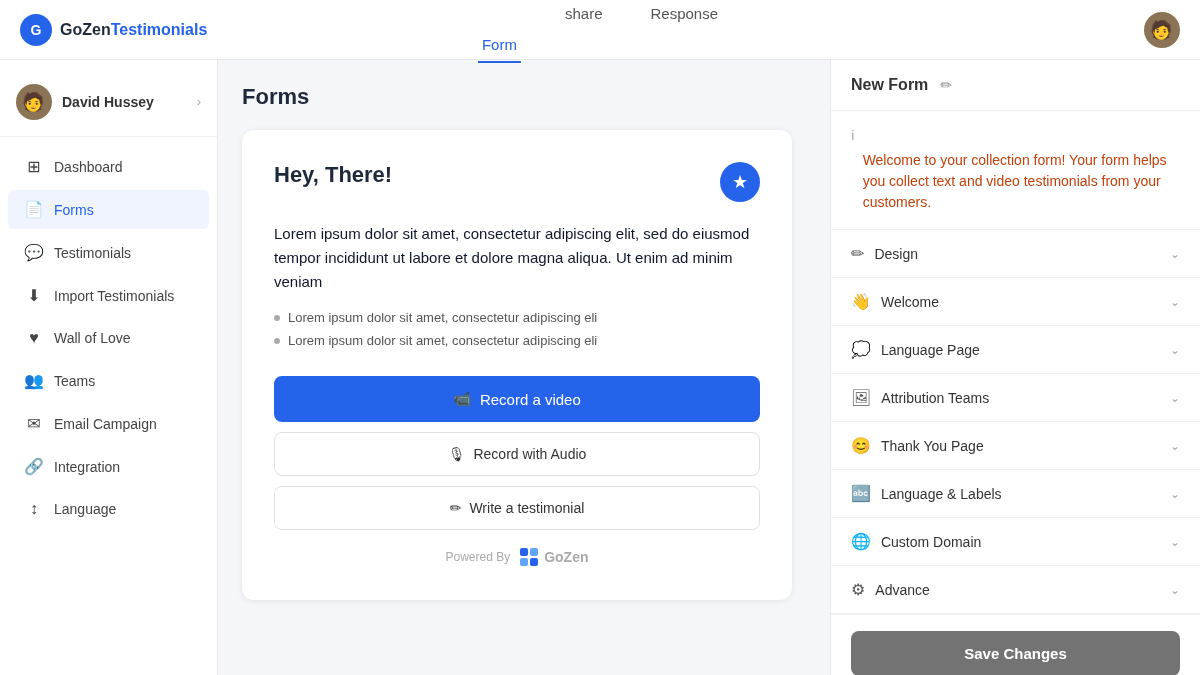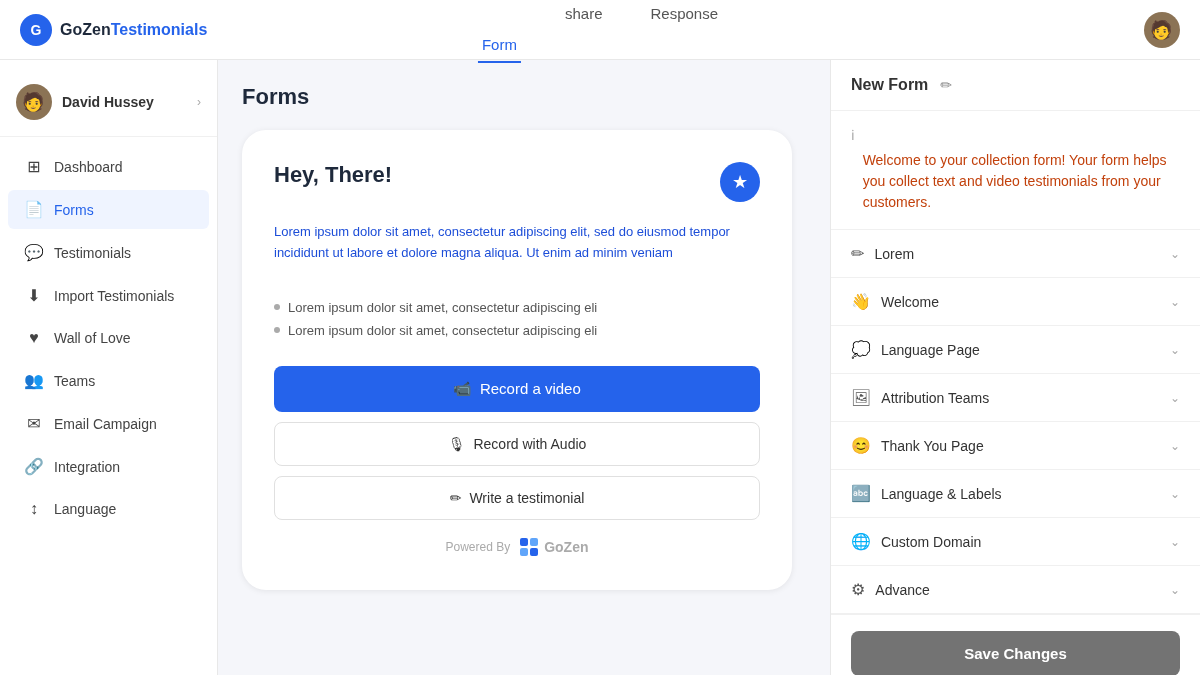--- a/index.html
+++ b/index.html
@@ -141,21 +141,21 @@
     .page-title {
       font-size: 22px;
       font-weight: 700;
       color: #1e293b;
       margin-bottom: 20px;
     }
 
     
     .form-card {
       background: #fff;
-      border-radius: 24px;
+      border-radius: 12px;
       padding: 32px;
       max-width: 550px;
       box-shadow: 0 1px 6px rgba(0,0,0,0.08);
     }
     .form-card-header {
       display: flex;
       align-items: flex-start;
       justify-content: space-between;
       margin-bottom: 20px;
     }
@@ -165,24 +165,24 @@
       height: 40px;
       border-radius: 50%;
       background: #2563eb;
       display: flex;
       align-items: center;
       justify-content: center;
       color: #fff;
       font-size: 18px;
     }
     .form-desc {
-      font-size: 13px;
-      color: #1d4ed8;
+      font-size: 15px;
+      color: #0f172a;
       line-height: 1.6;
-      margin-bottom: 32px;
+      margin-bottom: 12px;
     }
     .mention-title {
       font-size: 14px;
       font-weight: 700;
       color: #1e293b;
       margin-bottom: 12px;
     }
     .mention-list {
       list-style: none;
       margin-bottom: 24px;
@@ -434,21 +434,21 @@
     </div>
     <div class="form-info-row">
       <span class="info-icon">ℹ</span>
       <span class="form-info-text">Welcome to your collection form! Your form helps you collect text and video testimonials from your customers.</span>
     </div>
 
     <div class="accordion-item">
       <div class="accordion-header">
         <div class="accordion-left">
           <span class="acc-icon">✏</span>
-          <span>Lorem</span>
+          <span>Design</span>
         </div>
         <span class="chevron-down">⌄</span>
       </div>
     </div>
     <div class="accordion-item">
       <div class="accordion-header">
         <div class="accordion-left">
           <span class="acc-icon">👋</span>
           <span>Welcome</span>
         </div>

